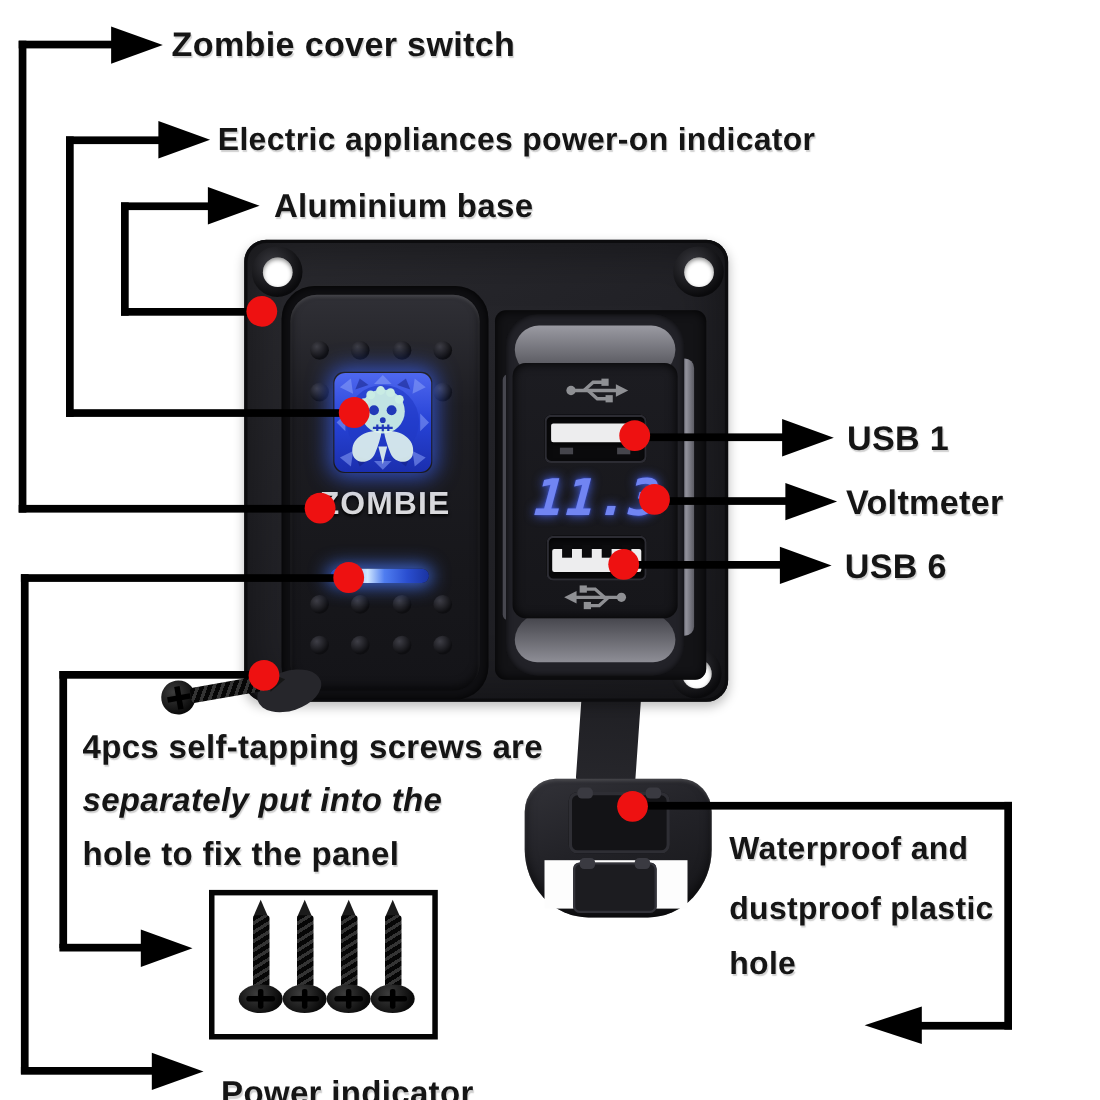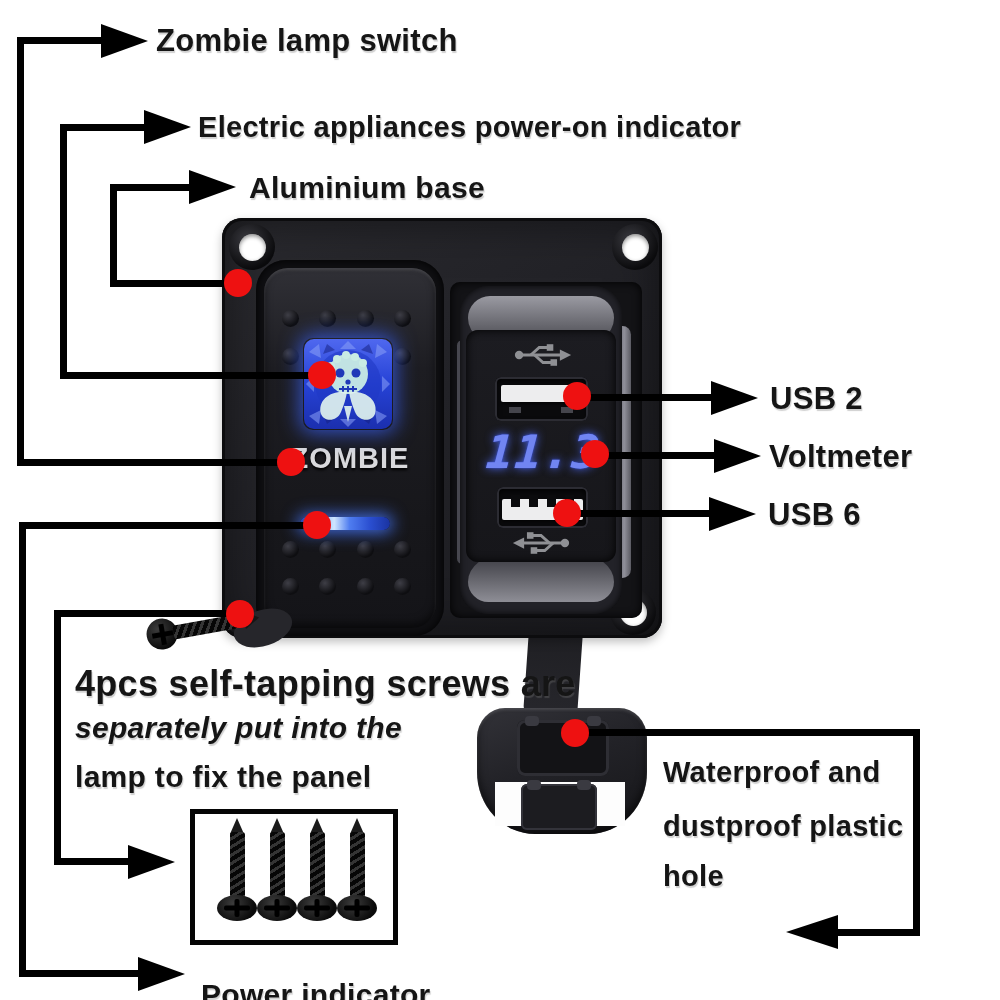--- a/index.html
+++ b/index.html
@@ -297,21 +297,21 @@
         <div class="head"></div>
       </div>
   </div>
 
   <div>
     <div class="line" style="left:17px;top:37px;width:86px;height:7px;"></div>
     <div class="arrow-r" style="left:101px;top:24px;"></div>
     <div class="line" style="left:17px;top:37px;width:7px;height:429px;"></div>
     <div class="line" style="left:17px;top:459px;width:274px;height:7px;"></div>
     <div class="dot" style="left:277px;top:448px;"></div>
-    <div class="lbl" style="left:156px;top:23px;font-size:31px;">Zombie lamp switch</div>
+    <div class="lbl" style="left:156px;top:23px;font-size:31px;">Zombie cover switch</div>
   </div>
 
   <div>
     <div class="line" style="left:60px;top:124px;width:86px;height:7px;"></div>
     <div class="arrow-r" style="left:144px;top:110px;"></div>
     <div class="line" style="left:60px;top:124px;width:7px;height:255px;"></div>
     <div class="line" style="left:60px;top:372px;width:262px;height:7px;"></div>
     <div class="dot" style="left:308px;top:361px;"></div>
     <div class="lbl" style="left:198px;top:111px;">Electric appliances power-on indicator</div>
   </div>
@@ -322,21 +322,21 @@
     <div class="line" style="left:110px;top:184px;width:7px;height:103px;"></div>
     <div class="line" style="left:110px;top:280px;width:128px;height:7px;"></div>
     <div class="dot" style="left:224px;top:269px;"></div>
     <div class="lbl" style="left:249px;top:171px;font-size:30px;">Aluminium base</div>
   </div>
 
   <div>
     <div class="line" style="left:570px;top:394px;width:143px;height:7px;"></div>
     <div class="arrow-r" style="left:711px;top:381px;"></div>
     <div class="dot" style="left:563px;top:382px;"></div>
-    <div class="lbl" style="left:770px;top:381px;font-size:31px;">USB 2</div>
+    <div class="lbl" style="left:770px;top:381px;font-size:31px;">USB 1</div>
   </div>
 
   <div>
     <div class="line" style="left:590px;top:452px;width:126px;height:7px;"></div>
     <div class="arrow-r" style="left:714px;top:439px;"></div>
     <div class="dot" style="left:581px;top:440px;"></div>
     <div class="lbl" style="left:769px;top:439px;font-size:31px;">Voltmeter</div>
   </div>
 
   <div>
@@ -354,23 +354,23 @@
     <div class="arrow-r" style="left:138px;top:957px;"></div>
     <div class="lbl" style="left:201px;top:978px;font-size:30px;">Power indicator</div>
   </div>
 
   <div>
     <div class="line" style="left:54px;top:610px;width:186px;height:7px;"></div>
     <div class="dot" style="left:226px;top:600px;"></div>
     <div class="line" style="left:54px;top:610px;width:7px;height:252px;"></div>
     <div class="line" style="left:54px;top:858px;width:76px;height:7px;"></div>
     <div class="arrow-r" style="left:128px;top:845px;"></div>
-    <div class="lbl" style="left:75px;top:663px;font-size:36px;">4pcs self-tapping screws are</div>
+    <div class="lbl" style="left:75px;top:663px;font-size:30px;">4pcs self-tapping screws are</div>
     <div class="lbl" style="left:75px;top:711px;font-size:30px;font-style:italic;">separately put into the</div>
-    <div class="lbl" style="left:75px;top:760px;font-size:30px;">lamp to fix the panel</div>
+    <div class="lbl" style="left:75px;top:760px;font-size:30px;">hole to fix the panel</div>
   </div>
 
   <div>
     <div class="dot" style="left:561px;top:719px;"></div>
     <div class="line" style="left:575px;top:729px;width:345px;height:7px;"></div>
     <div class="line" style="left:913px;top:729px;width:7px;height:207px;"></div>
     <div class="line" style="left:837px;top:929px;width:83px;height:7px;"></div>
     <div class="arrow-l" style="left:786px;top:915px;"></div>
     <div class="lbl" style="left:663px;top:756px;">Waterproof and</div>
     <div class="lbl" style="left:663px;top:810px;">dustproof plastic</div>

